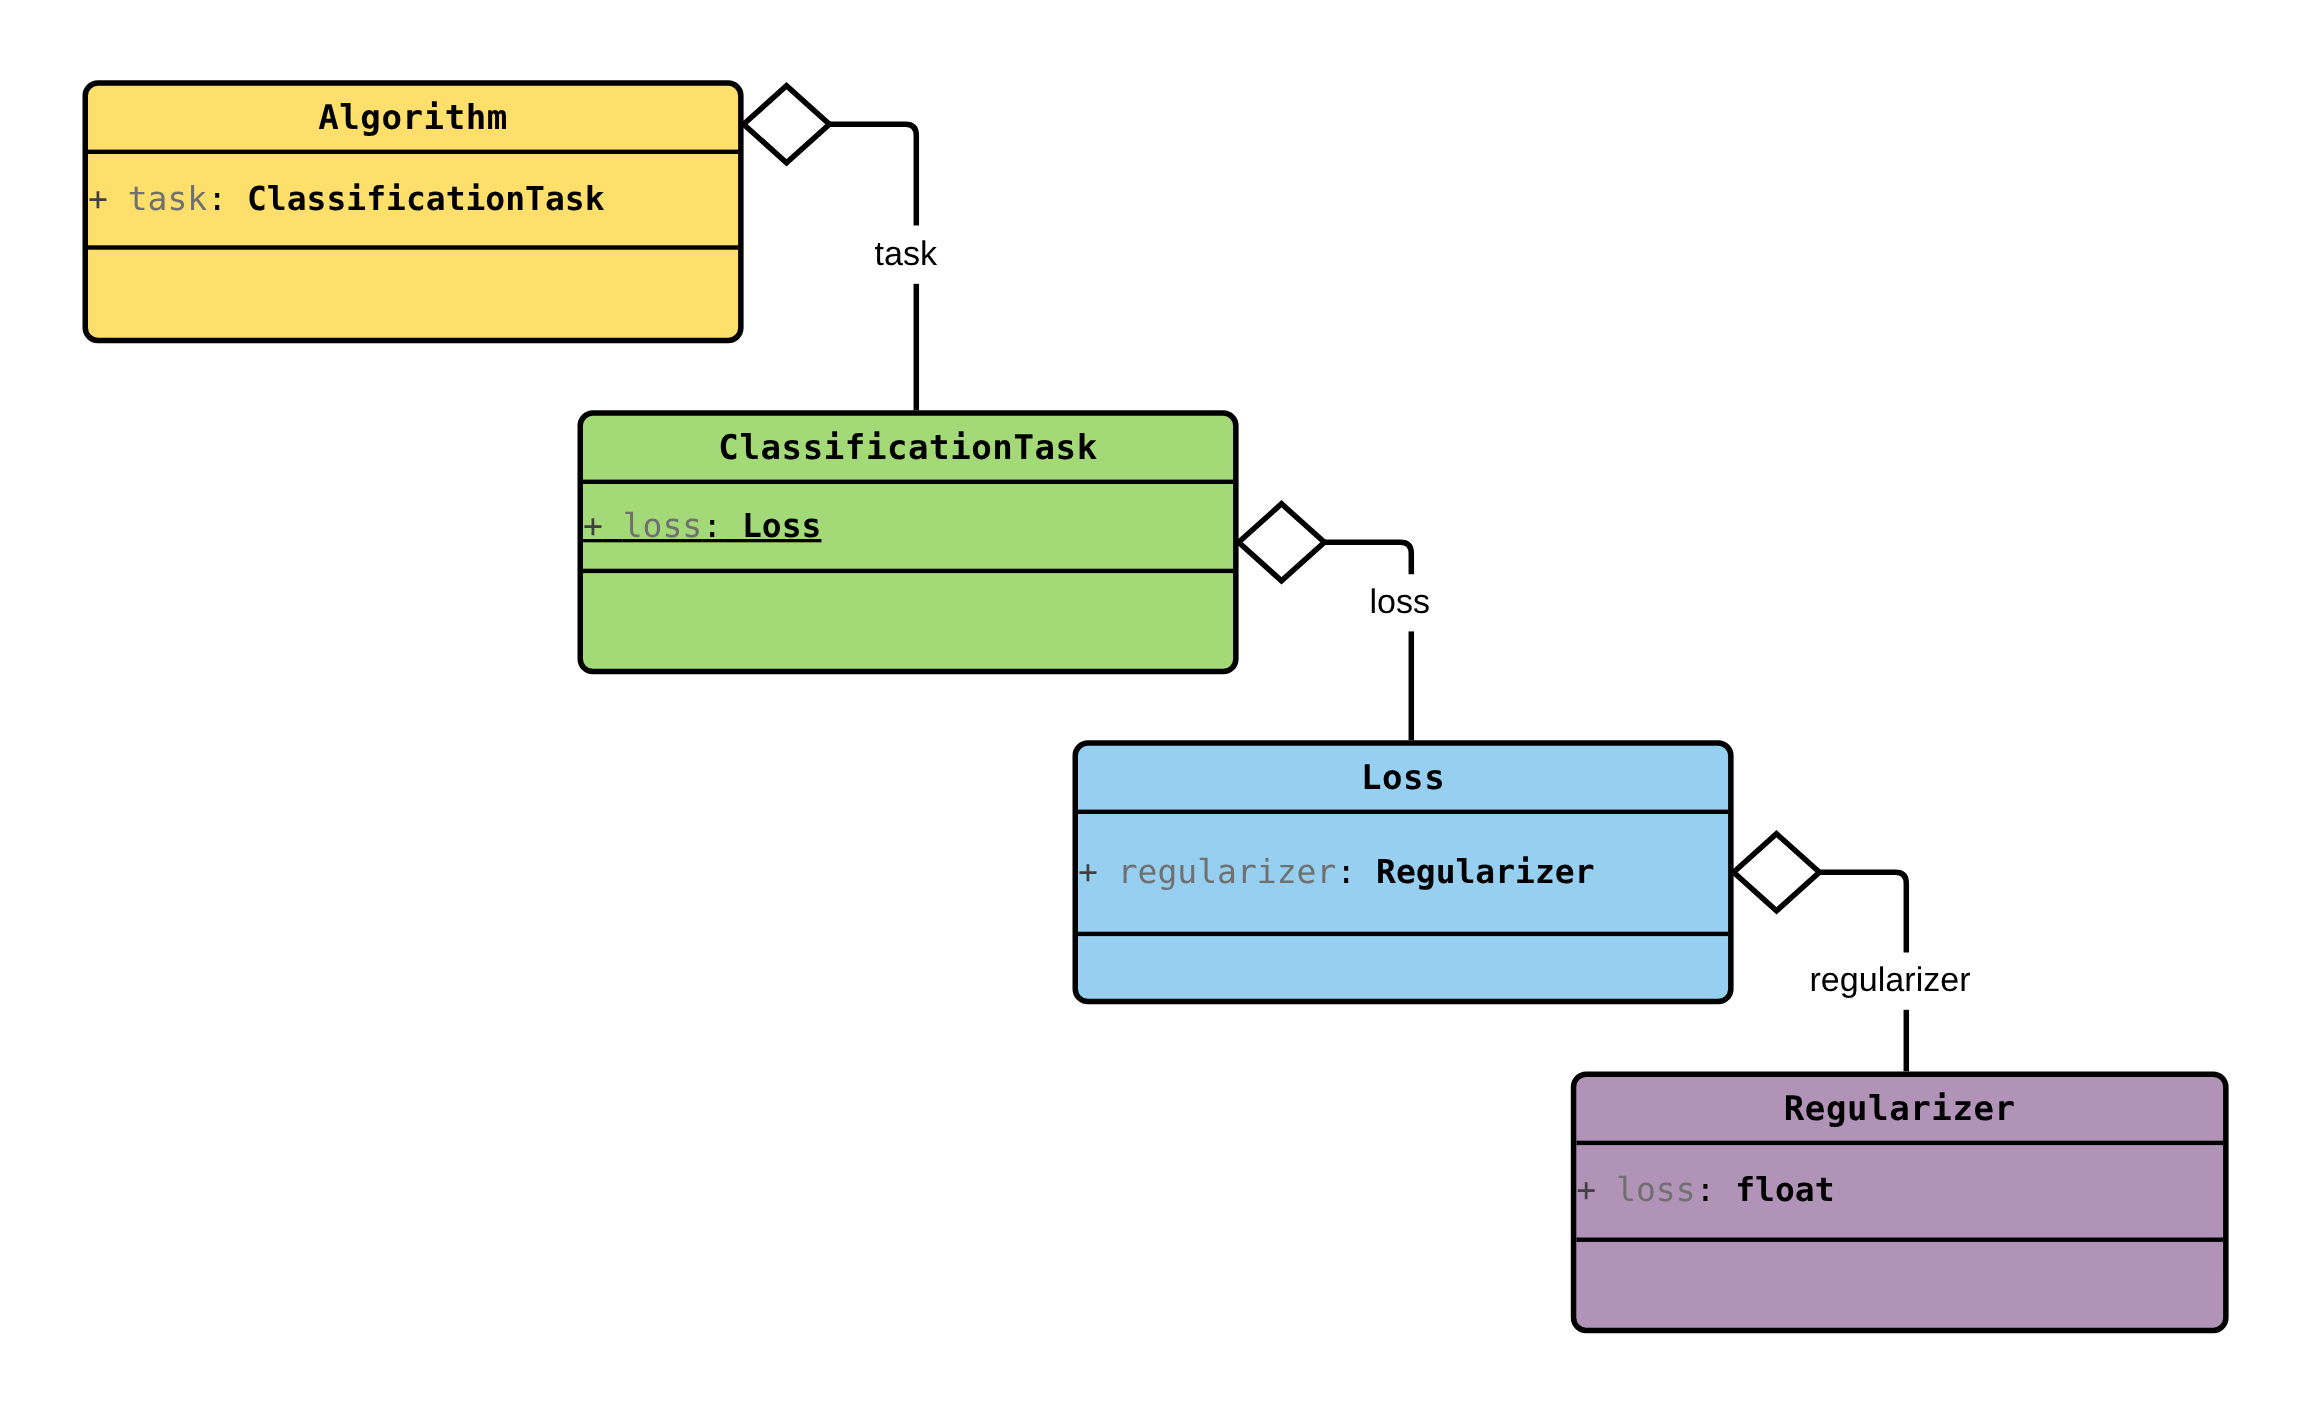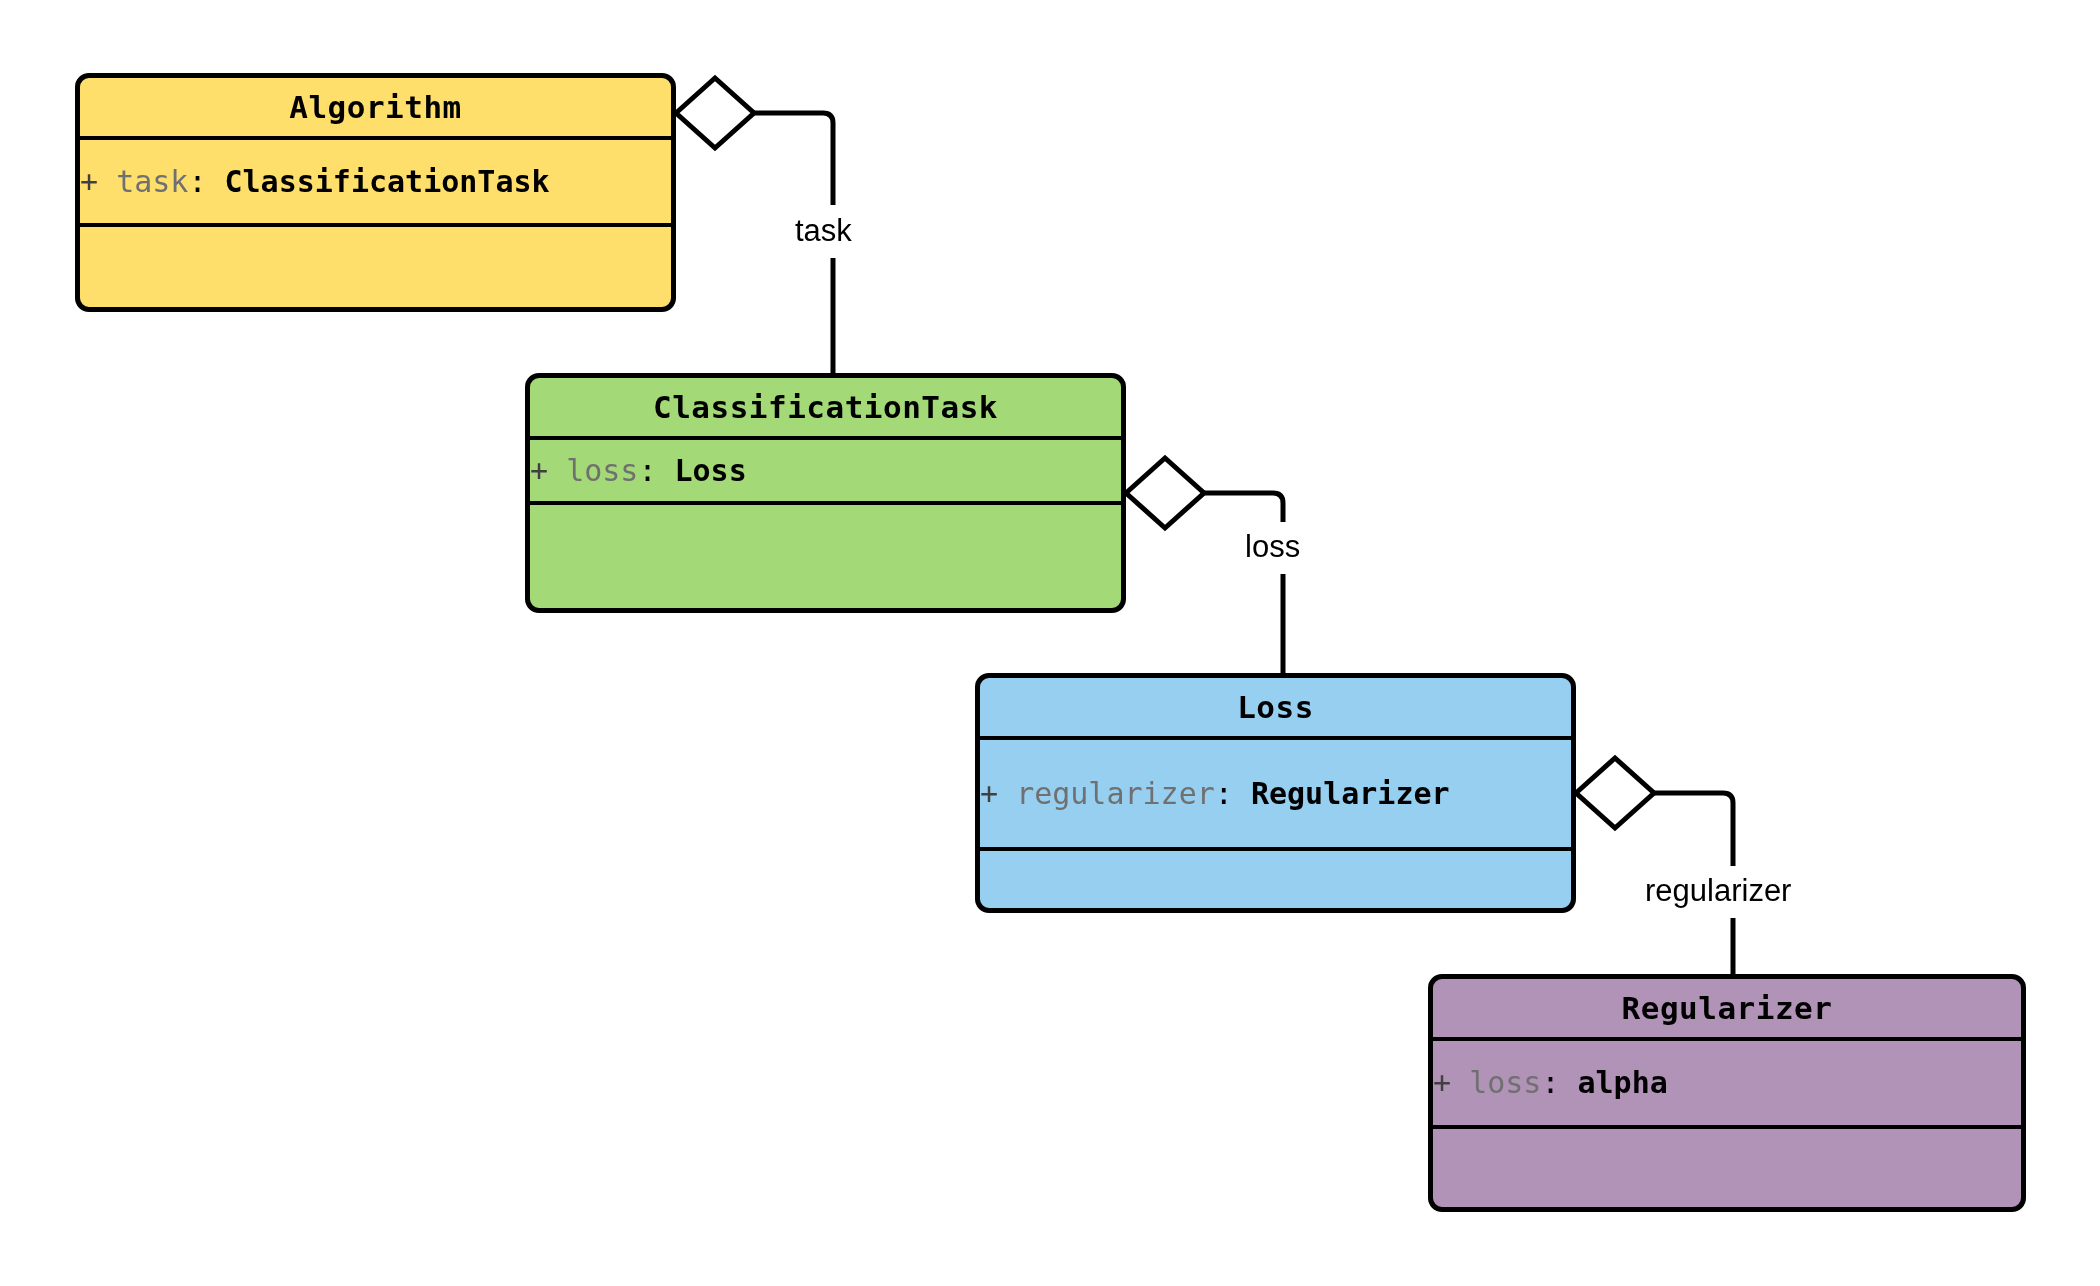--- a/index.html
+++ b/index.html
@@ -82,21 +82,21 @@
     line-height: 1.0;
   }
 
   
   #class-algorithm           { left: 75px;   top: 73px;   width: 601px; height: 239px; background: #FFDF6B; justify-content: space-between; }
   #class-algorithm .uml-title   { height: 62px; }
   #class-algorithm .uml-attrs   { height: 87px; }
 
   #class-classificationtask  { left: 525px;  top: 373px;  width: 601px; height: 240px; background: #A3D977; }
   #class-classificationtask .uml-title { height: 62px; }
-  #class-classificationtask .uml-attrs { height: 65px; }
+  #class-classificationtask .uml-attrs { height: 81px; text-decoration: underline; }
 
   #class-loss                { left: 975px;  top: 673px;  width: 601px; height: 240px; background: #97CFF0; }
   #class-loss .uml-title     { height: 62px; }
   #class-loss .uml-attrs     { height: 111px; }
 
   #class-regularizer         { left: 1428px; top: 974px;  width: 598px; height: 238px; background: #B293B8; }
   #class-regularizer .uml-title { height: 62px; }
   #class-regularizer .uml-attrs { height: 88px; }
 
   
@@ -163,19 +163,19 @@
         <span class="attr-vis">+</span><span>&nbsp;</span><span class="attr-name">regularizer</span><span class="attr-colon">:</span><span>&nbsp;</span><span class="attr-type">Regularizer</span>
       </div>
     </div>
     <div class="uml-methods"></div>
   </div>
 
   <div class="uml-class" id="class-regularizer">
     <div class="uml-title">Regularizer</div>
     <div class="uml-attrs">
       <div class="uml-attr">
-        <span class="attr-vis">+</span><span>&nbsp;</span><span class="attr-name">loss</span><span class="attr-colon">:</span><span>&nbsp;</span><span class="attr-type">alpha</span>
+        <span class="attr-vis">+</span><span>&nbsp;</span><span class="attr-name">loss</span><span class="attr-colon">:</span><span>&nbsp;</span><span class="attr-type">float</span>
       </div>
     </div>
     <div class="uml-methods"></div>
   </div>
 
 </div>
 
 </body></html>

